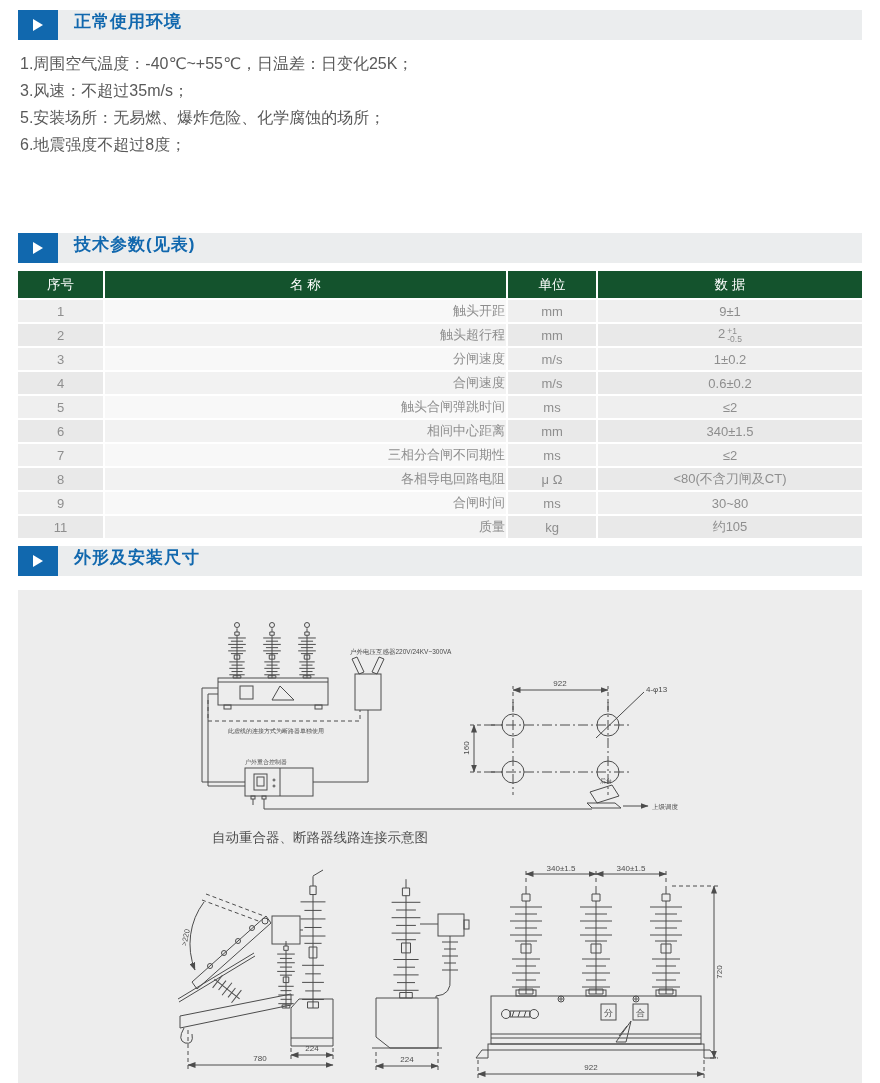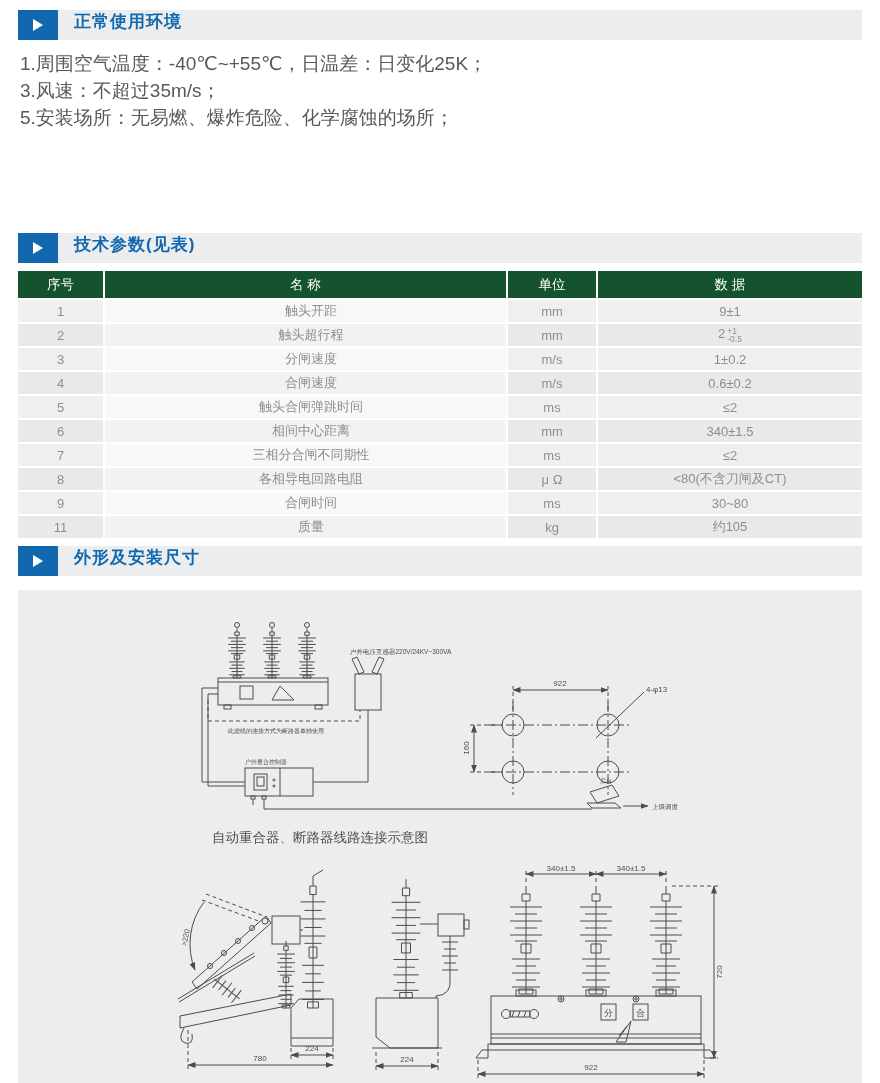--- a/index.html
+++ b/index.html
@@ -11,32 +11,32 @@
         display:flex;}
   .band-icon{width:40px;height:30px;background:#1168ae;flex:0 0 40px;
              display:flex;align-items:center;justify-content:center;}
   .band-icon .tri{width:0;height:0;border-top:6px solid transparent;
                   border-bottom:6px solid transparent;border-left:10px solid #fff;}
   .band-title{color:#1168ae;font-size:17px;font-weight:bold;margin-left:16px;
               letter-spacing:1px;}
 
   
   .env-list{position:absolute;left:20px;top:50px;list-style:none;margin:0;padding:0;}
-  .env-list li{height:27px;line-height:27px;font-size:19px;color:#595959;}
+  .env-list li{height:27px;line-height:27px;font-size:16px;color:#595959;}
 
   
   .params-table{position:absolute;left:18px;top:271px;width:844px;
                 border-collapse:separate;border-spacing:0;table-layout:fixed;}
   .params-table th{background:#14532d;color:#fff;font-weight:normal;font-size:13.5px;
                    height:25px;text-align:center;border-right:2px solid #fff;}
   .params-table th:last-child{border-right:none;}
   .params-table td{height:20px;font-size:13px;color:#8e8e8e;text-align:center;
                    background:#efefef;border-right:2px solid #fff;border-top:2px solid #fff;}
   .params-table td:last-child{border-right:none;}
-  .params-table td.col-name{background:#f8f8f8;text-align:center;padding-left:12px;}
+  .params-table td.col-name{background:#f8f8f8;text-align:right;padding-left:12px;}
   .params-table tr:nth-child(even) td{background:#e9e9e9;}
   .params-table tr:nth-child(even) td.col-name{background:#f2f2f2;}
   .supsub{display:inline-flex;flex-direction:column;font-size:8.5px;line-height:8.5px;
           vertical-align:middle;margin-left:2px;text-align:left;}
 
   
   .figpanel{position:absolute;left:18px;top:590px;width:844px;height:493px;background:#ededed;}
   .draw{position:absolute;left:0;top:0;}
   .draw line,.draw path,.draw rect,.draw circle,.draw polyline,.draw polygon
        {stroke:#4c4c4c;fill:none;stroke-width:1;}
@@ -82,20 +82,21 @@
   <div class="band-icon">
       <span class="tri"></span>
     </div>
   <span class="band-title">正常使用环境</span>
 </div>
 
 <ul class="env-list">
   <li>1.周围空气温度：-40℃~+55℃，日温差：日变化25K；</li>
   <li>3.风速：不超过35m/s；</li>
   <li>5.安装场所：无易燃、爆炸危险、化学腐蚀的场所；</li>
+  <li>6.地震强度不超过8度；</li>
 </ul>
 
 <div class="band" style="top:233px">
   <div class="band-icon">
       <span class="tri"></span>
     </div>
   <span class="band-title">技术参数(见表)</span>
 </div>
 
 <table class="params-table">

